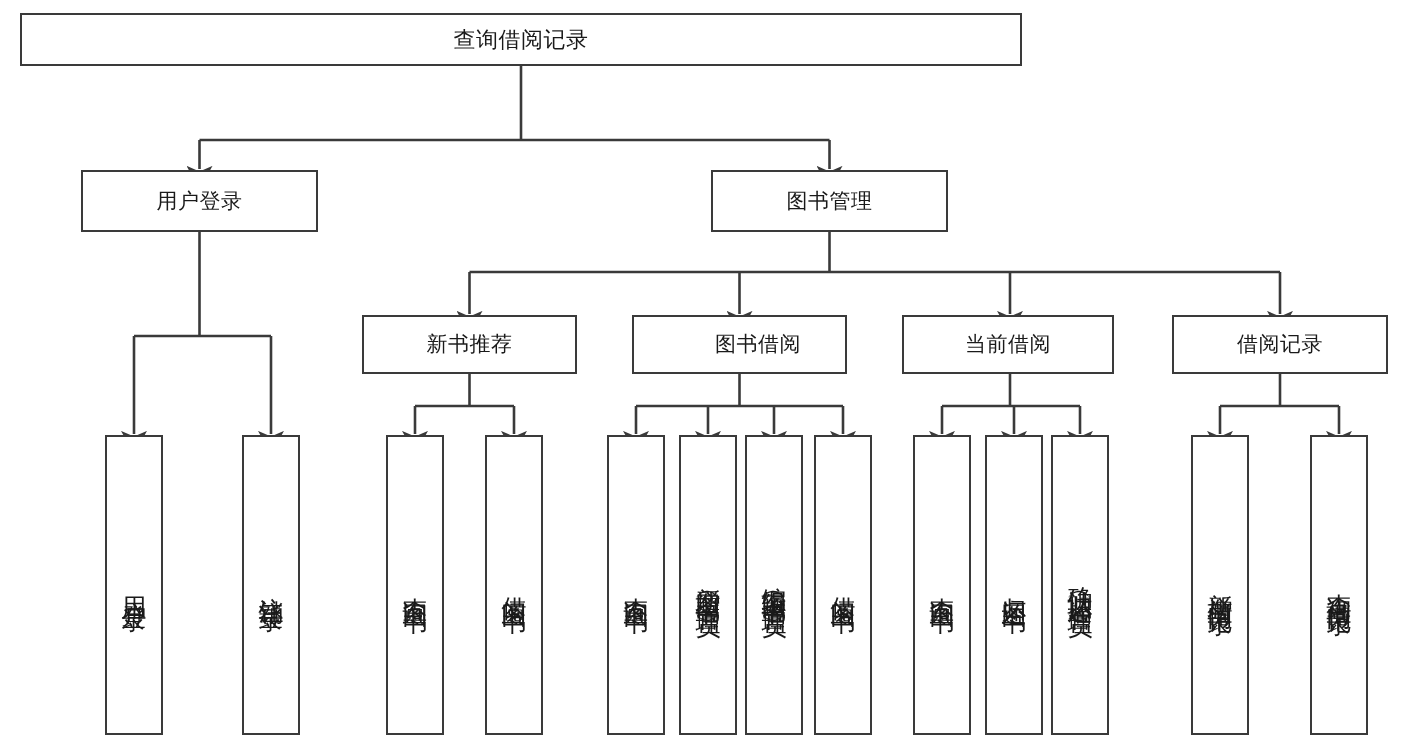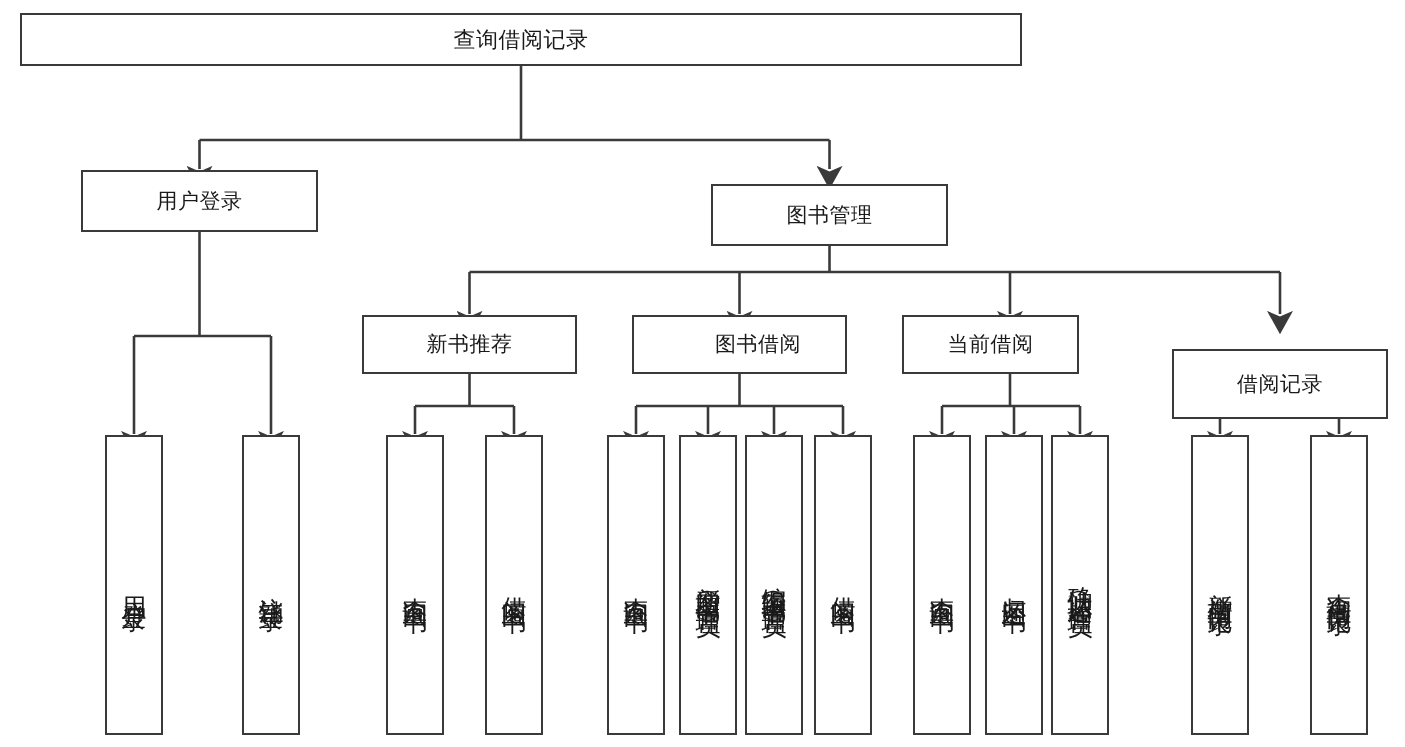--- a/index.html
+++ b/index.html
@@ -125,33 +125,33 @@
       </g>
   </svg>
 
   <div id="node-layer">
       <div class="node horiz root" style="left: 20px; top: 13px; width: 1002px; height: 53px;">
         <span class="node-label">查询借阅记录</span>
       </div>
       <div class="node horiz" style="left: 81px; top: 170px; width: 237px; height: 62px;">
         <span class="node-label">用户登录</span>
       </div>
-      <div class="node horiz" style="left: 711px; top: 184px; width: 237px; height: 62px;">
+      <div class="node horiz" style="left: 711px; top: 170px; width: 237px; height: 62px;">
         <span class="node-label">图书管理</span>
       </div>
       <div class="node horiz" style="left: 362px; top: 315px; width: 215px; height: 59px;">
         <span class="node-label">新书推荐</span>
       </div>
       <div class="node horiz" style="left: 632px; top: 315px; width: 215px; height: 59px; padding-left: 37px;">
         <span class="node-label">图书借阅</span>
       </div>
-      <div class="node horiz" style="left: 902px; top: 315px; width: 177px; height: 59px;">
+      <div class="node horiz" style="left: 902px; top: 315px; width: 212px; height: 59px;">
         <span class="node-label">当前借阅</span>
       </div>
-      <div class="node horiz" style="left: 1172px; top: 315px; width: 216px; height: 70px; margin-top: 34px;">
+      <div class="node horiz" style="left: 1172px; top: 315px; width: 216px; height: 59px;">
         <span class="node-label">借阅记录</span>
       </div>
       <div class="node vert" style="left: 105px; top: 435px; width: 58px; height: 300px;">
         <span class="node-label">用户登录</span>
       </div>
       <div class="node vert" style="left: 242px; top: 435px; width: 58px; height: 300px;">
         <span class="node-label">注销登录</span>
       </div>
       <div class="node vert" style="left: 386px; top: 435px; width: 58px; height: 300px;">
         <span class="node-label">查询图书</span>

